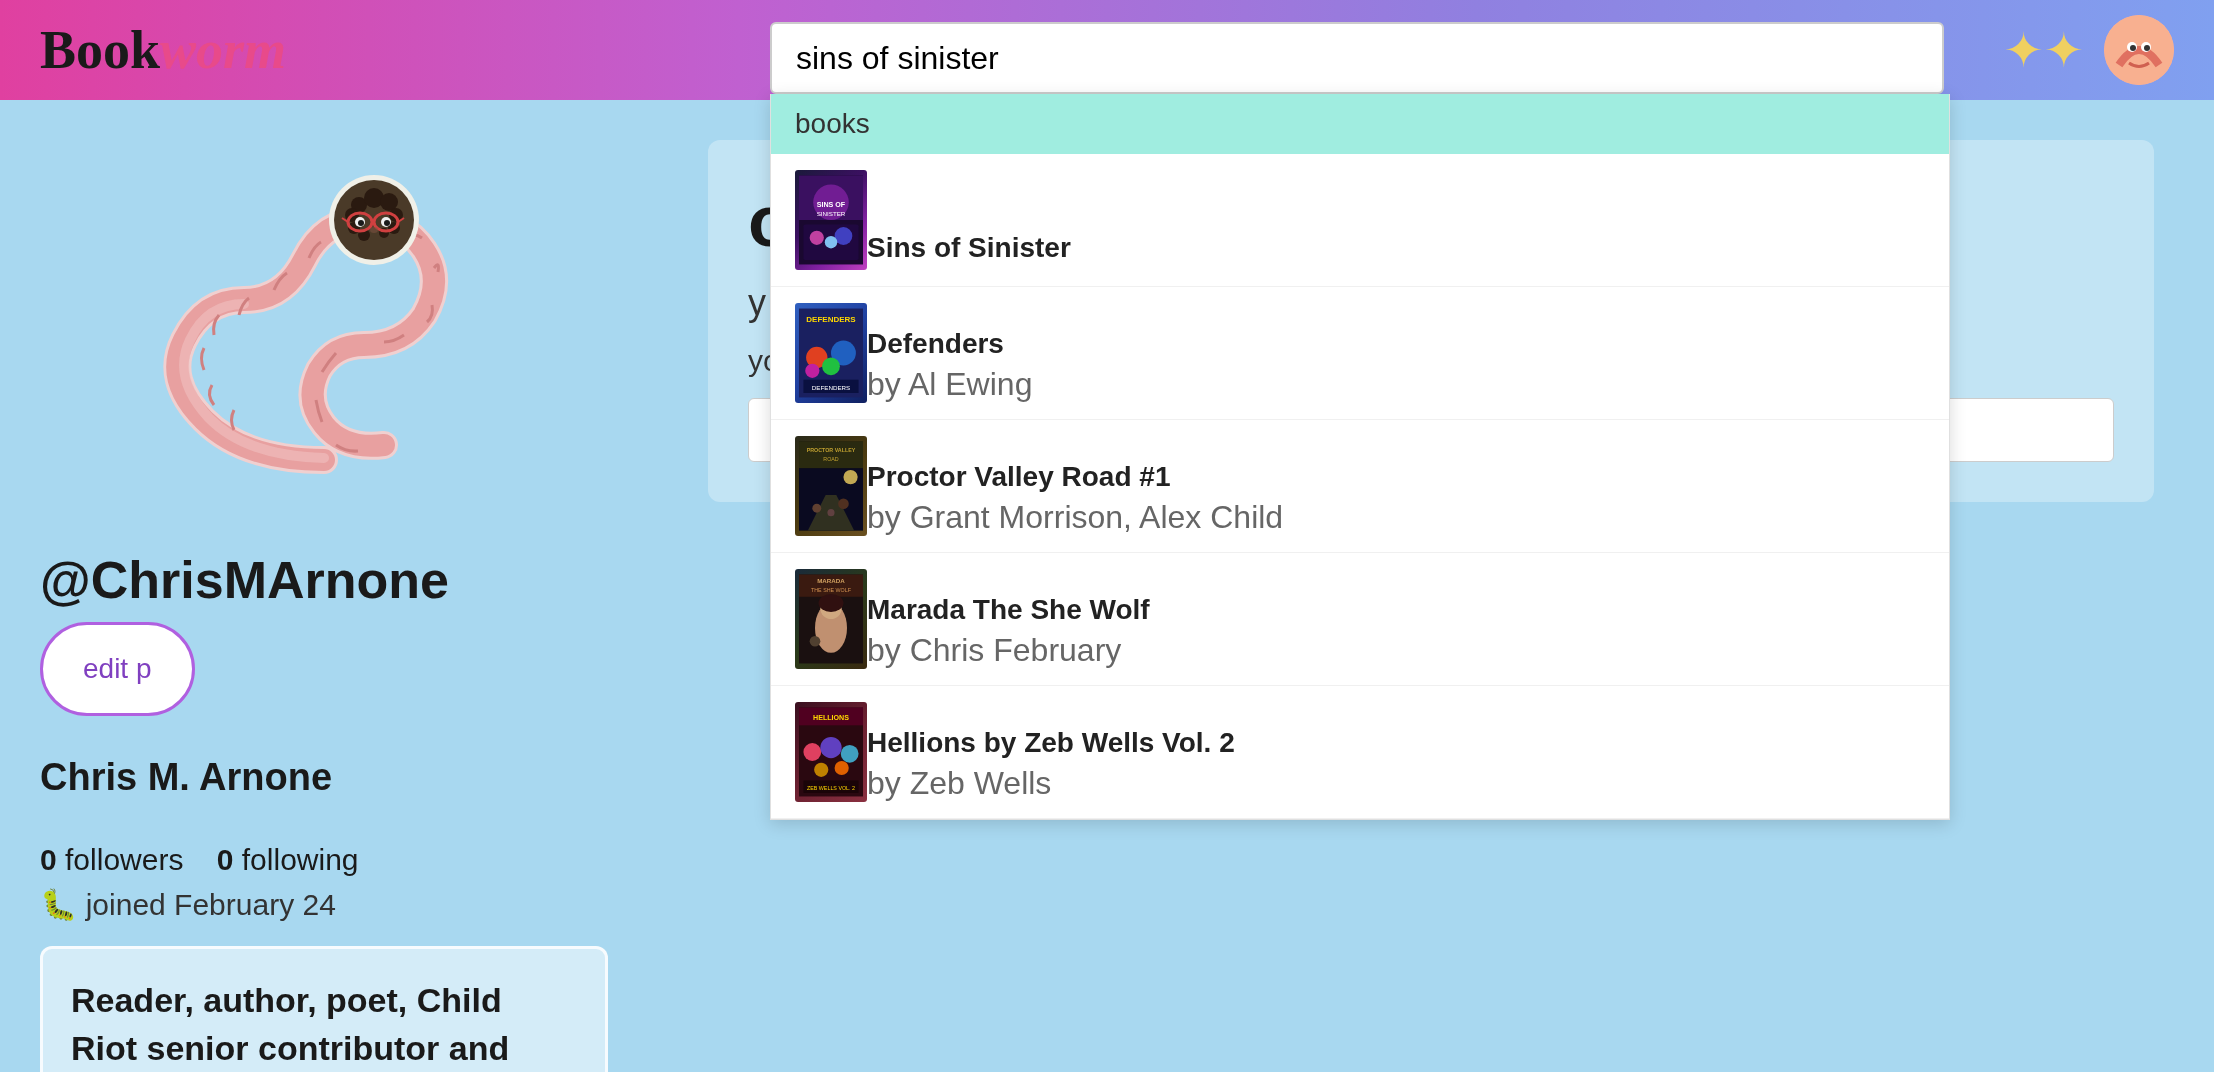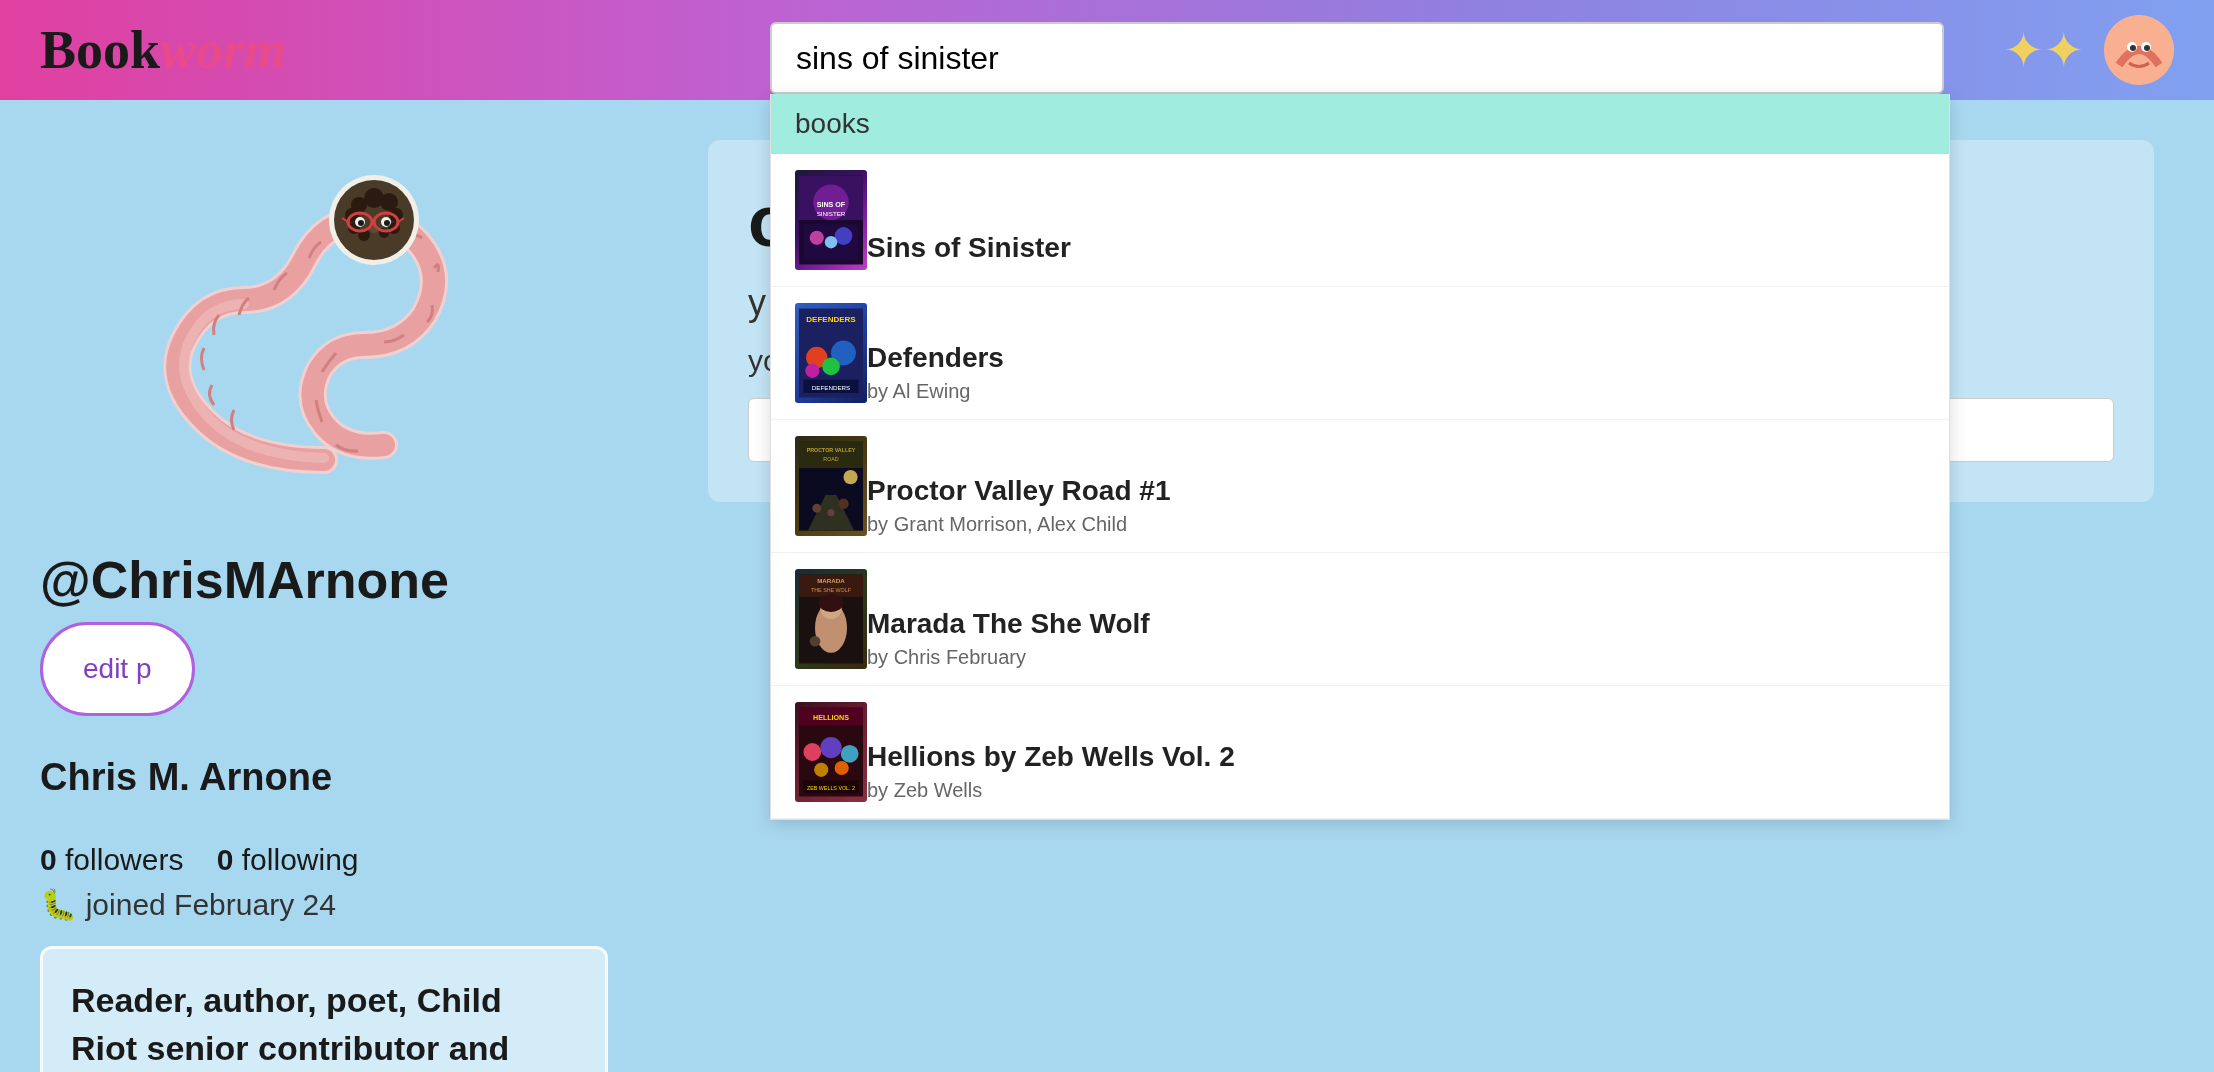--- a/index.html
+++ b/index.html
@@ -148,21 +148,21 @@
     }
 
     .book-info { flex: 1; }
     .book-title {
       font-size: 28px;
       font-weight: 600;
       color: #222;
       margin-bottom: 6px;
     }
     .book-author {
-      font-size: 20px;
+      font-size: 32px;
       color: #666;
     }
 
     
     .main-content {
       position: absolute;
       top: 100px;
       left: 0;
       right: 0;
       bottom: 0;

